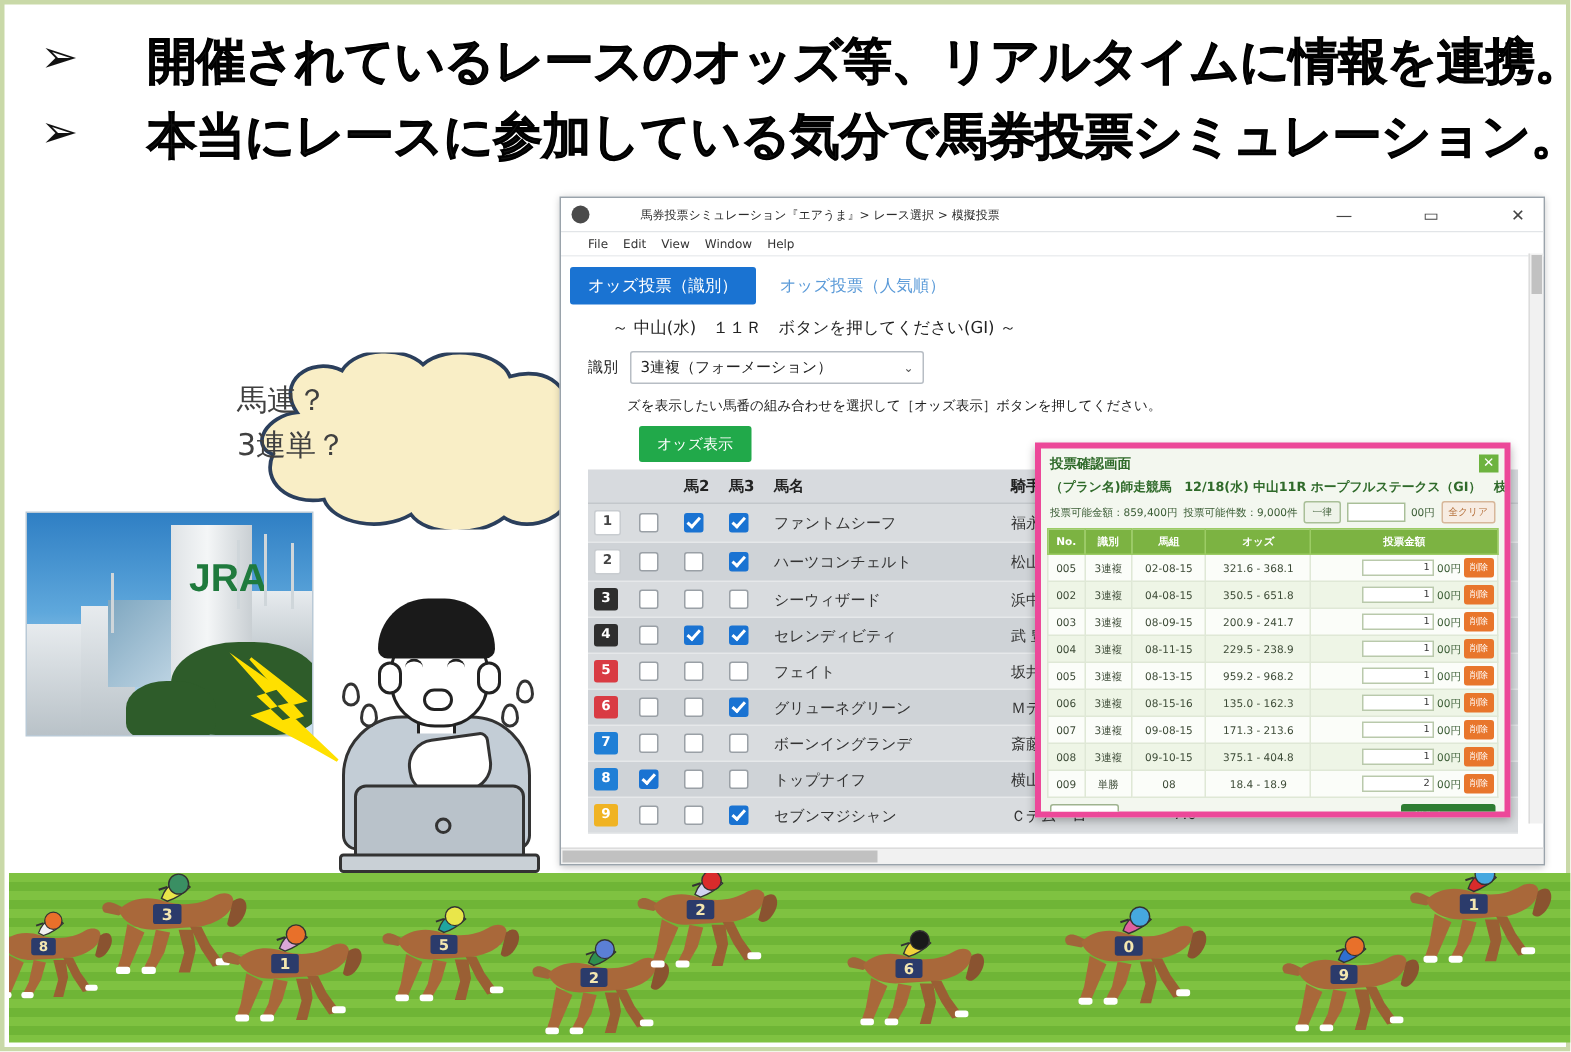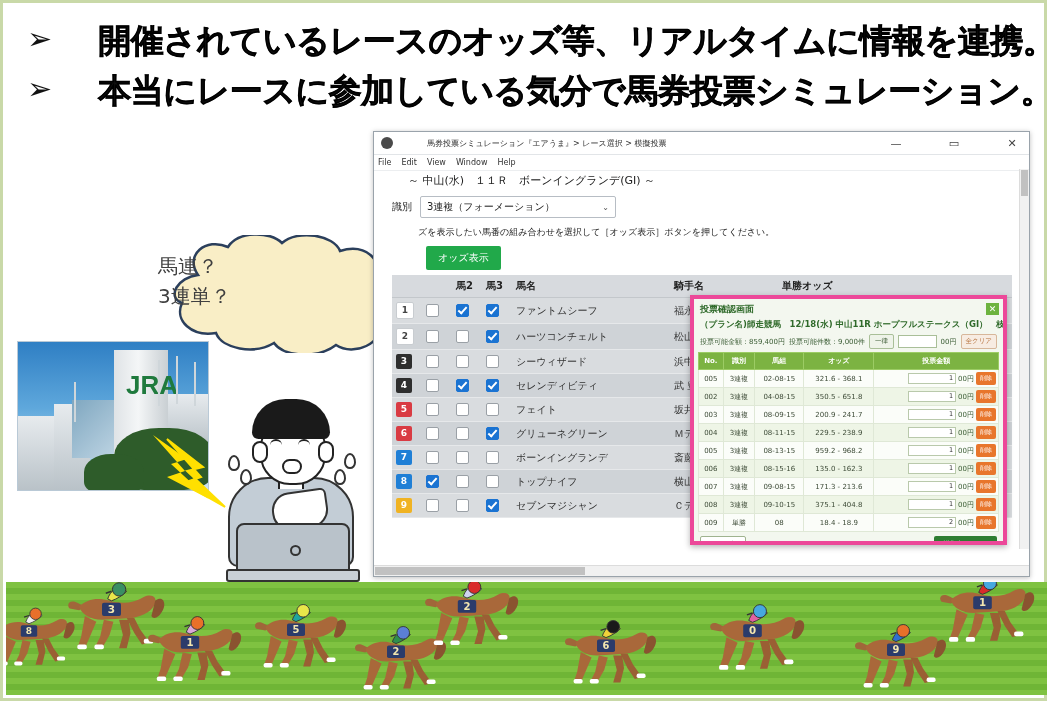--- a/index.html
+++ b/index.html
@@ -89,21 +89,21 @@
   #titlebar{height:22px;background:#fff;border-bottom:1px solid #e2e5e8;
      display:flex;align-items:center;padding:0 2px;gap:28px;}
   .tb-icon{width:12px;height:12px;border-radius:50%;background:#4a4a4a;margin:0 6px 0 5px;
      flex:0 0 auto;}
   .tb-title{font-size:8px;color:#2b2b2b;white-space:nowrap;overflow:hidden;
      font-family:"DejaVu Sans","Liberation Sans",sans-serif;}
   .tb-spacer{flex:1 1 auto;}
   .tb-btn{width:30px;height:21px;display:flex;align-items:center;justify-content:center;
      font-size:11px;color:#444;font-family:"DejaVu Sans",sans-serif;}
   #menubar{height:15px;background:#fff;display:flex;align-items:center;
-     padding-left:4px;border-bottom:1px solid #eceef0;}
+     padding-left:18px;border-bottom:1px solid #eceef0;}
   .menu-item{font-size:8px;color:#333;margin-right:10px;
      font-family:"DejaVu Sans","Liberation Sans",sans-serif;}
   #tabs{display:flex;align-items:center;padding:7px 0 6px 6px;gap:4px;}
   .tab{font-size:11px;padding:5px 12px;border-radius:2px;white-space:nowrap;
      font-family:"DejaVu Sans","Liberation Sans",sans-serif;}
   .tab.active{background:#1a73d2;color:#fff;}
   .tab.inactive{color:#5a9ad8;background:transparent;}
   #race-line{font-size:11px;color:#222;padding:2px 0 6px 34px;white-space:nowrap;
      font-family:"DejaVu Sans","Liberation Sans",sans-serif;}
   #select-row{display:flex;align-items:center;padding:2px 0 4px 18px;gap:8px;}
@@ -276,22 +276,26 @@
     </div>
 
     <div id="menubar">
       <span class="menu-item">File</span>
       <span class="menu-item">Edit</span>
       <span class="menu-item">View</span>
       <span class="menu-item">Window</span>
       <span class="menu-item">Help</span>
     </div>
 
-
-    <div id="race-line">～ 中山(水)　１１Ｒ　ボーンイングランデ(GⅠ) ～</div>
+    <div id="tabs">
+      <div class="tab active">オッズ投票（識別）</div>
+      <div class="tab inactive">オッズ投票（人気順）</div>
+    </div>
+
+    <div id="race-line">～ 中山(水)　１１Ｒ　ボタンを押してください(GⅠ) ～</div>
 
     <div id="select-row">
       <span class="sel-label">識別</span>
       <div class="sel-box">
         <span>3連複（フォーメーション）</span>
         <span class="caret">⌄</span>
       </div>
     </div>
 
     <div id="hint">ズを表示したい馬番の組み合わせを選択して［オッズ表示］ボタンを押してください。</div>

